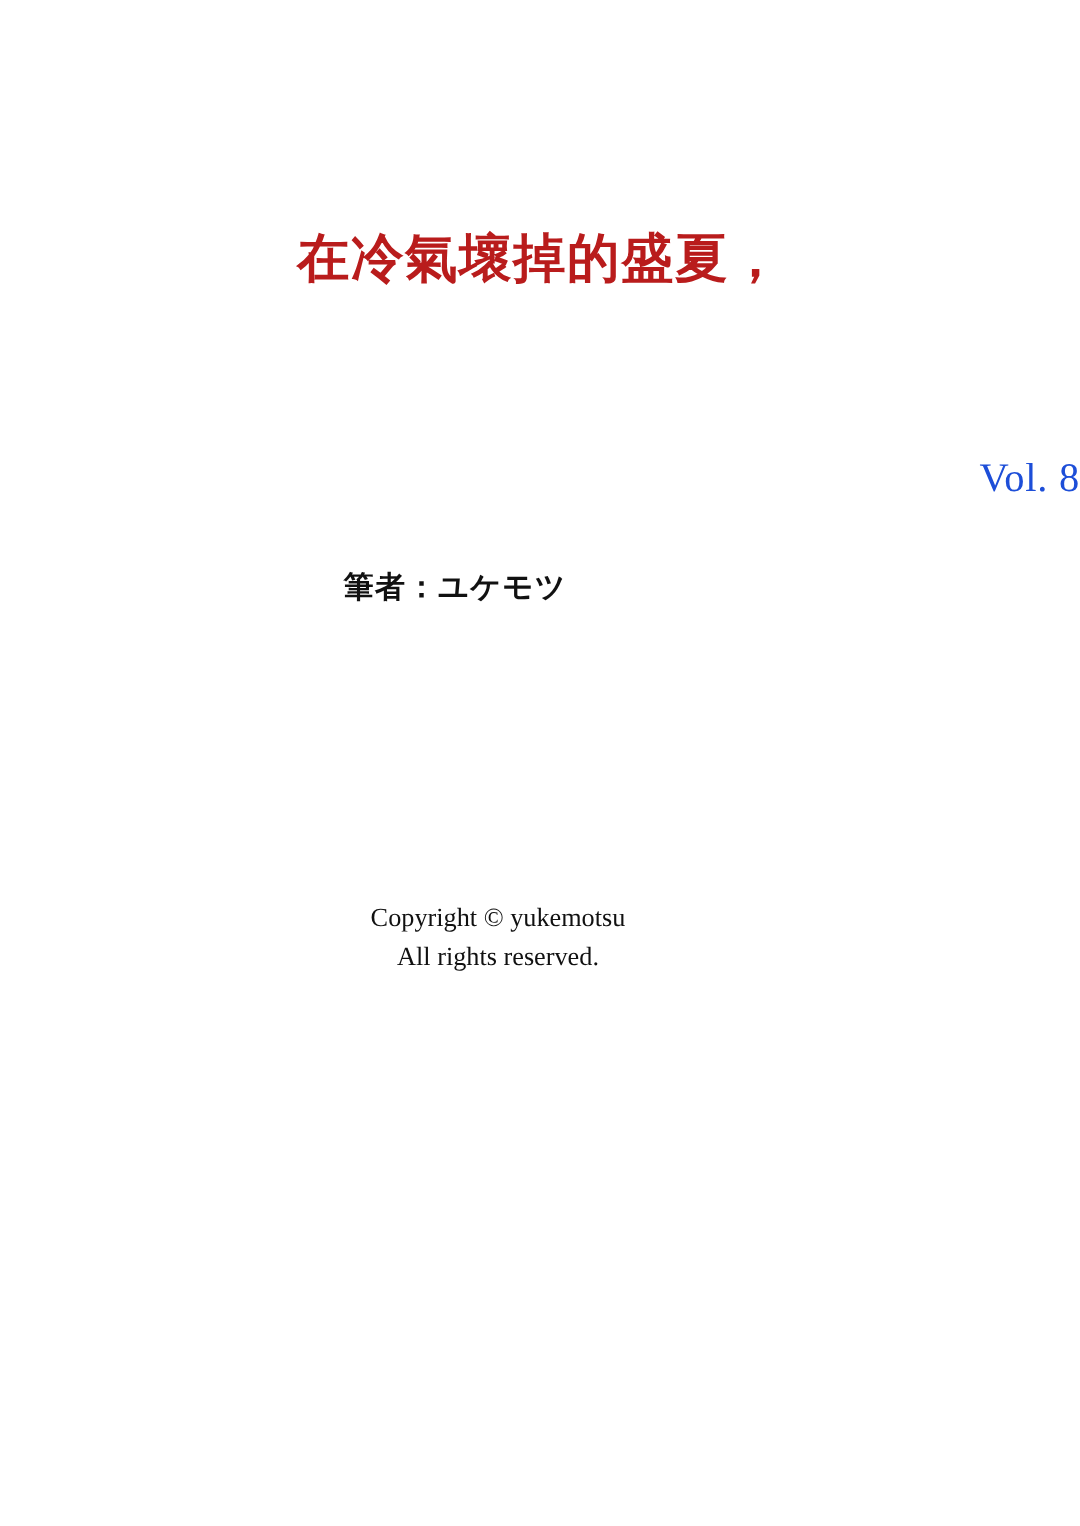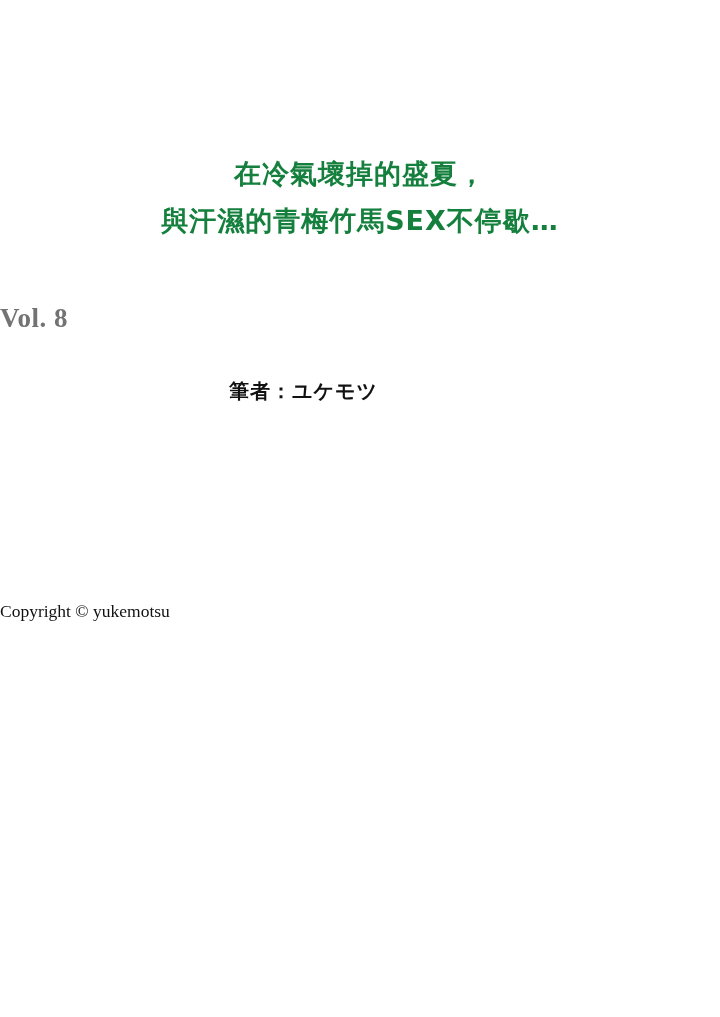--- a/index.html
+++ b/index.html
@@ -23,74 +23,75 @@
   .title-block {
     position: absolute;
     top: 150px;
     left: 0;
     width: 720px;
     text-align: center;
   }
   .title-line {
     font-family: "DejaVu Sans", "Liberation Sans", sans-serif;
     font-weight: bold;
-    font-size: 27px;
+    font-size: 35px;
     letter-spacing: 1px;
     line-height: 47px;
-    color: #15803d;
+    color: #b91c1c;
     white-space: nowrap;
   }
   .volume {
     position: absolute;
     top: 303px;
     left: 0;
     width: 720px;
-    text-align: left;
+    text-align: right;
     font-family: "Liberation Serif", serif;
-    font-weight: bold;
+    font-weight: normal;
     font-size: 27px;
-    color: #737373;
+    color: #1d4ed8;
     letter-spacing: 0.5px;
   }
   .author {
     position: absolute;
     top: 378px;
     left: 0;
     width: 607px;
     text-align: center;
     font-family: "DejaVu Sans", "Liberation Sans", sans-serif;
     font-weight: bold;
     font-size: 20px;
     color: #111111;
     letter-spacing: 1px;
   }
   .copyright-block {
     position: absolute;
     top: 598px;
     left: 0;
     width: 664px;
+    text-align: center;
   }
   .copyright-line {
     font-family: "Liberation Serif", serif;
     font-size: 17.5px;
     line-height: 26px;
     color: #111111;
   }
 </style>
 </head>
 <body>
 
 <div class="page">
 
   <div class="title-block">
     <div class="title-line">在冷氣壞掉的盛夏，</div>
-    <div class="title-line">與汗濕的青梅竹馬SEX不停歇…</div>
   </div>
 
   <div class="volume">Vol. 8</div>
 
   <div class="author">筆者：ユケモツ</div>
 
   <div class="copyright-block">
     <div class="copyright-line">Copyright © yukemotsu</div>
+    <div class="copyright-line">All rights reserved.</div>
   </div>
 
 </div>
 
 </body></html>

